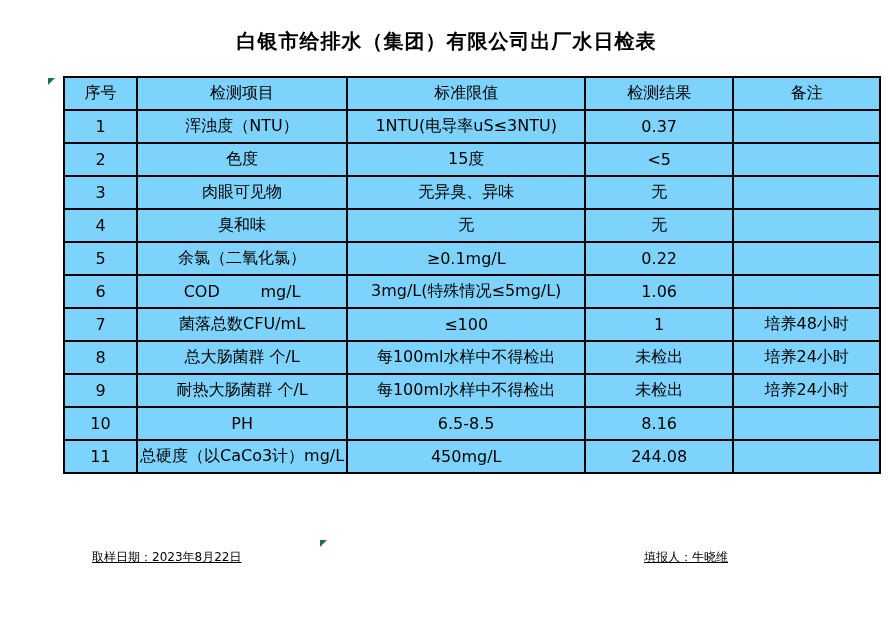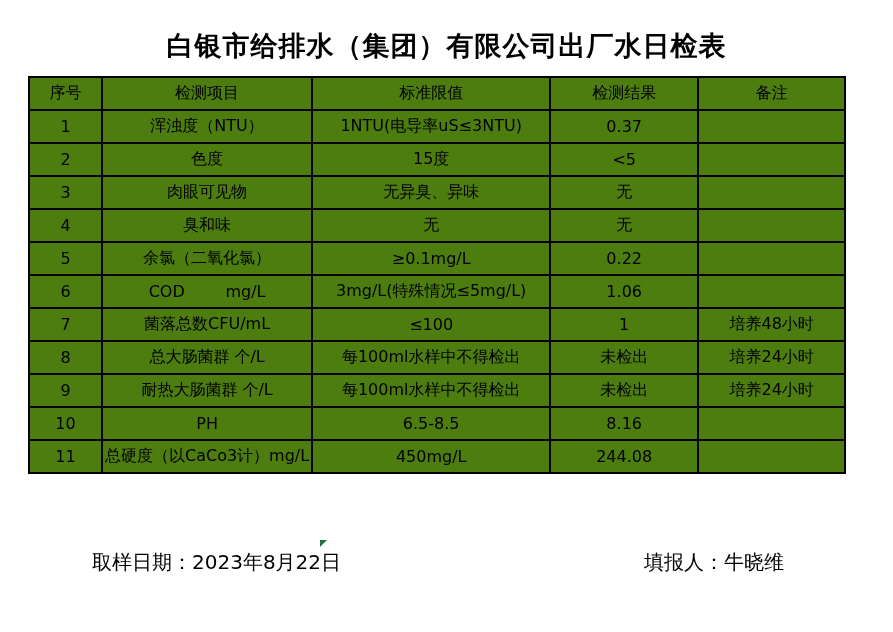--- a/index.html
+++ b/index.html
@@ -13,31 +13,31 @@
     position: relative;
     width: 893px; height: 632px;
     background: #ffffff;
     overflow: hidden;
   }
   .page-title {
     position: absolute;
     top: 28px; left: 0;
     width: 100%;
     text-align: center;
-    font-size: 27px;
+    font-size: 20px;
     font-weight: 600;
     letter-spacing: 1px;
     white-space: pre;
   }
   table.report-table {
     position: absolute;
-    left: 28px; top: 76px;
+    left: 63px; top: 76px;
     border-collapse: collapse;
     table-layout: fixed;
-    background: #4d7c0f;
+    background: #7dd3fc;
     padding-left: 38px;
   }
   .report-table th, .report-table td {
     border: 2px solid #000000;
     height: 33px;
     text-align: center;
     vertical-align: middle;
     font-size: 16px;
     font-weight: normal;
     white-space: pre;
@@ -54,22 +54,23 @@
   .bottom-marker {
     position: absolute;
     left: 320px; top: 540px;
     width: 0; height: 0;
     border-top: 7px solid #1e7145;
     border-right: 7px solid transparent;
   }
   .footer-item {
     position: absolute;
     top: 549px;
-    font-size: 20px;
+    font-size: 12px;
     white-space: pre;
+    text-decoration: underline;
   }
   .footer-sample { left: 92px; }
   .footer-test   { left: 388px; }
   .footer-reporter { left: 644px; }
 </style>
 </head>
 <body>
 
 <div class="page">
 

